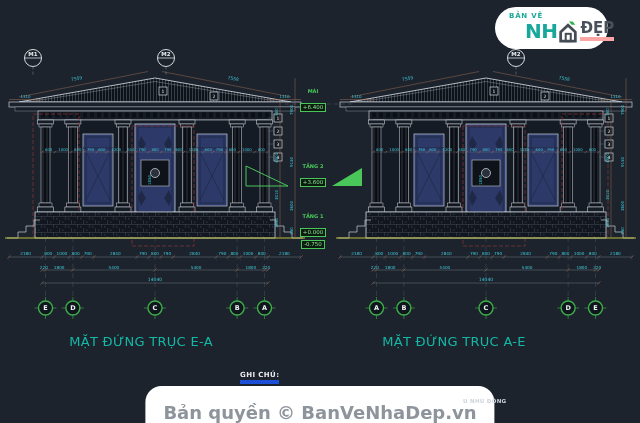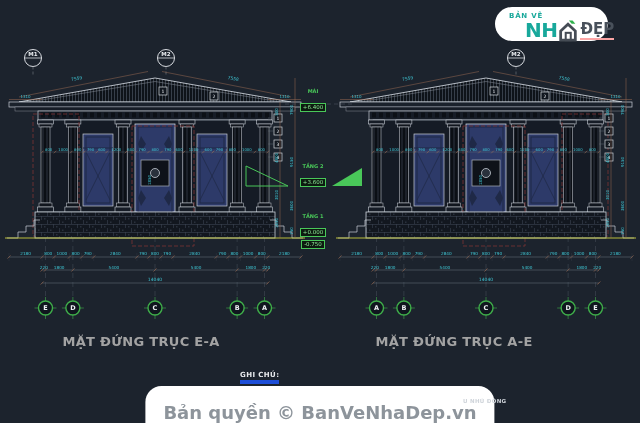--- a/index.html
+++ b/index.html
@@ -6,32 +6,32 @@
   #canvas{
     position:relative;width:640px;height:423px;overflow:hidden;
     background:#1c232d;font-family:"DejaVu Sans",sans-serif;
   }
   .abs{position:absolute;}
   svg{display:block;}
   svg text{font-family:"DejaVu Sans",sans-serif;}
 
   
   .logo-pill{
-    left:495px;top:7px;width:113px;height:34px;background:#ffffff;
+    left:495px;top:7px;width:113px;height:42px;background:#ffffff;
     border-radius:24px;box-sizing:border-box;padding:5px 0 10px 14px;
   }
   .logo-tagline{font-size:7px;font-weight:bold;color:#18a89b;letter-spacing:.8px;line-height:8px;}
   .logo-row{display:flex;align-items:flex-end;line-height:20px;margin-left:16px;}
   .logo-prefix{font-size:20px;font-weight:900;color:#18a89b;letter-spacing:-0.5px;}
-  .logo-suffix{font-size:15px;font-weight:800;color:#49515b;margin-left:1px;border-bottom:2px solid #fca5a5;line-height:17px;}
+  .logo-suffix{font-size:15px;font-weight:800;color:#49515b;margin-left:1px;border-bottom:4px solid #fca5a5;line-height:17px;}
 
   
   .elev-title{
-    top:334px;transform:translateX(-50%);color:#a3a3a3;font-size:13px;
-    font-weight:bold;letter-spacing:.3px;white-space:nowrap;
+    top:334px;transform:translateX(-50%);color:#14b8a6;font-size:13px;
+    font-weight:normal;letter-spacing:.3px;white-space:nowrap;
   }
 
   
   .note-label{left:240px;top:371px;color:#e8eaed;font-size:7px;font-weight:bold;
     border-bottom:4px solid #1d4ed8;padding-bottom:1px;letter-spacing:.4px;}
   .banner{
     left:50%;top:386px;transform:translateX(-50%);height:30px;background:#ffffff;
     border-radius:16px;padding:12px 18px;white-space:nowrap;
     color:#8d949b;font-size:18px;font-weight:bold;line-height:30px;
   }

